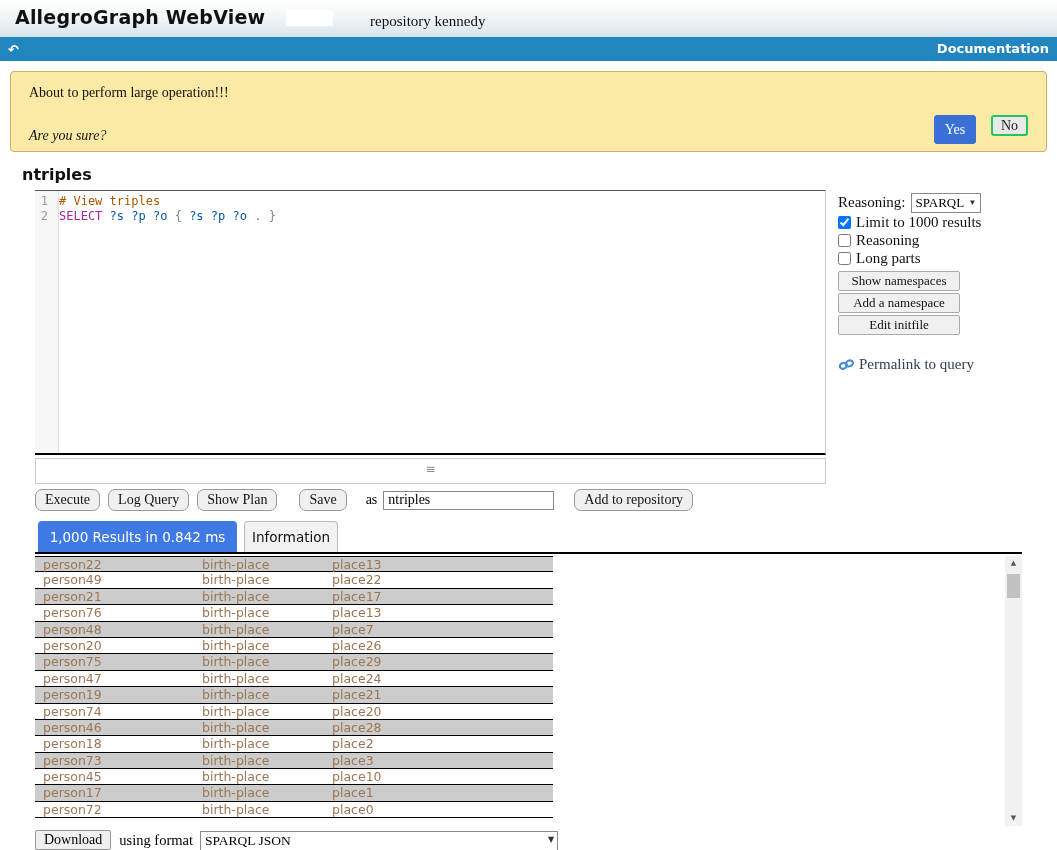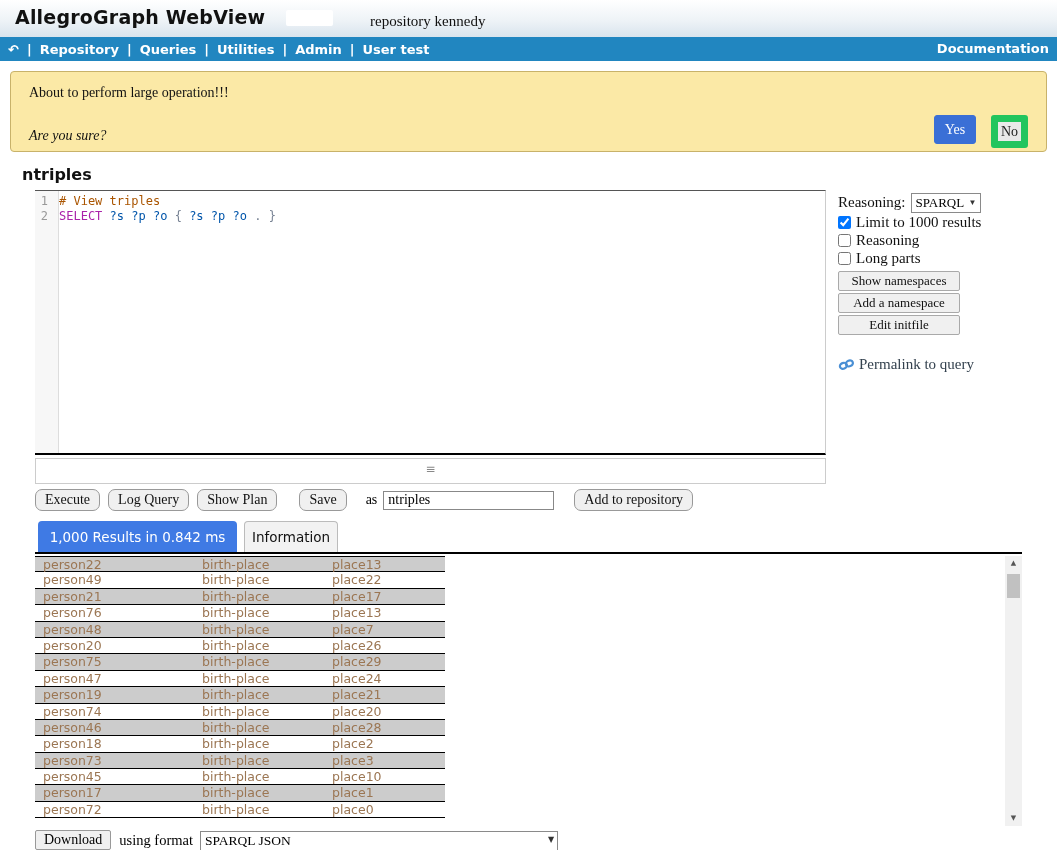--- a/index.html
+++ b/index.html
@@ -36,22 +36,22 @@
   .nav-item::before{content:"|";padding:0 8px;font-weight:700;}
   .nav-doc{position:absolute;right:8px;top:0;height:24px;line-height:24px;cursor:pointer;}
 
   
   .banner{position:absolute;left:10px;top:71px;width:1037px;height:81px;background:var(--banner-bg);
     border:1px solid var(--banner-border);border-radius:4px;font-family:"Liberation Serif",serif;}
   .banner-message{position:absolute;left:18px;top:13px;font-size:14px;color:#111;}
   .banner-question{position:absolute;left:18px;top:56px;font-size:14px;font-style:italic;color:#111;}
   .btn-yes{position:absolute;right:70px;top:43px;width:42px;height:29px;background:var(--yes-blue);
     color:#fff;border:1px solid var(--yes-blue);border-radius:3px;font-family:"Liberation Serif",serif;font-size:14px;cursor:pointer;}
-  .btn-no{position:absolute;right:18px;top:43px;width:37px;height:33px;background:#e9e9e9;
-    color:#222;border:7px solid #22c55e;border-radius:3px;font-family:"Liberation Serif",serif;font-size:14px;cursor:pointer;}
+  .btn-no{position:absolute;right:18px;top:43px;width:37px;height:21px;background:#e9e9e9;
+    color:#222;border:2px solid #22c55e;border-radius:3px;font-family:"Liberation Serif",serif;font-size:14px;cursor:pointer;}
 
   
   .query-title{position:absolute;left:22px;top:165px;font-size:16px;font-weight:700;color:#111;}
 
   .editor{position:absolute;left:35px;top:190px;width:791px;height:265px;background:#fff;
     border-top:1px solid #555;border-right:1px solid #ccc;border-bottom:2px solid #000;}
   .gutter-bg{position:absolute;left:0;top:0;bottom:0;width:24px;background:#f7f7f7;border-right:1px solid #ddd;}
   .code-lines{position:absolute;left:0;top:3px;right:0;font-family:"DejaVu Sans Mono","Liberation Mono",monospace;font-size:12px;}
   .code-line{display:flex;height:15px;line-height:15px;white-space:pre;}
   .line-number{width:20px;text-align:right;padding-right:7px;color:#999;flex:none;}
@@ -94,21 +94,21 @@
   
   .tabs{position:absolute;left:38px;top:521px;display:flex;height:31px;}
   .tab-active{width:199px;height:31px;background:var(--tab-blue);color:#fff;border-radius:4px 4px 0 0;
     font-size:13.5px;display:flex;align-items:center;justify-content:center;cursor:pointer;}
   .tab-idle{width:94px;height:31px;background:#f2f2f2;color:#111;border:1px solid #bbb;border-bottom:none;
     border-radius:4px 4px 0 0;margin-left:7px;font-size:13.5px;display:flex;align-items:center;justify-content:center;cursor:pointer;}
   .tabs-underline{position:absolute;left:35px;top:552px;width:987px;height:2px;background:#000;}
 
   
   .results-viewport{position:absolute;left:35px;top:556px;width:966px;height:270px;overflow:hidden;background:#fff;}
-  .result-row{width:410px;height:16.4px;line-height:16.4px;border-bottom:1px solid #000;display:flex;
+  .result-row{width:518px;height:16.4px;line-height:16.4px;border-bottom:1px solid #000;display:flex;
     font-size:12.5px;color:var(--link-brown);}
   .result-row:first-child{border-top:1px solid #000;}
   .result-row.alt{background:var(--row-gray);}
   .cell-s{width:167px;padding-left:8px;cursor:pointer;}
   .cell-p{width:130px;cursor:pointer;}
   .cell-o{flex:1;cursor:pointer;}
 
   
   .scrollbar{position:absolute;left:1005px;top:556px;width:17px;height:270px;background:#f1f1f1;}
   .sb-btn{position:absolute;left:0;width:17px;height:15px;background:#f1f1f1;color:#555;
@@ -130,27 +130,20 @@
 <div class="app">
 
   <div class="header">
     <div class="app-title">AllegroGraph WebView</div>
     <div class="header-highlight"></div>
     <div class="repo-label">repository kennedy</div>
   </div>
 
   <div class="navbar">
     <span class="nav-back">↶</span>
-    <span class="nav-items">
-        <span class="nav-item">Repository</span>
-        <span class="nav-item">Queries</span>
-        <span class="nav-item">Utilities</span>
-        <span class="nav-item">Admin</span>
-        <span class="nav-item">User test</span>
-      </span>
     <span class="nav-doc">Documentation</span>
   </div>
 
   <div class="banner">
     <div class="banner-message">About to perform large operation!!!</div>
     <div class="banner-question">Are you sure?</div>
     <button class="btn-yes">Yes</button>
     <button class="btn-no">No</button>
   </div>
 

